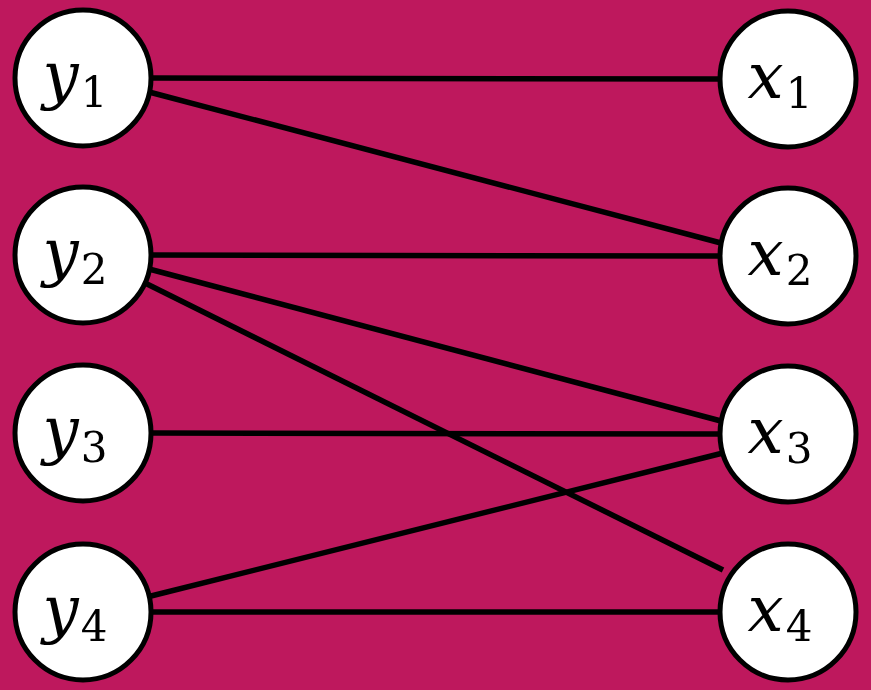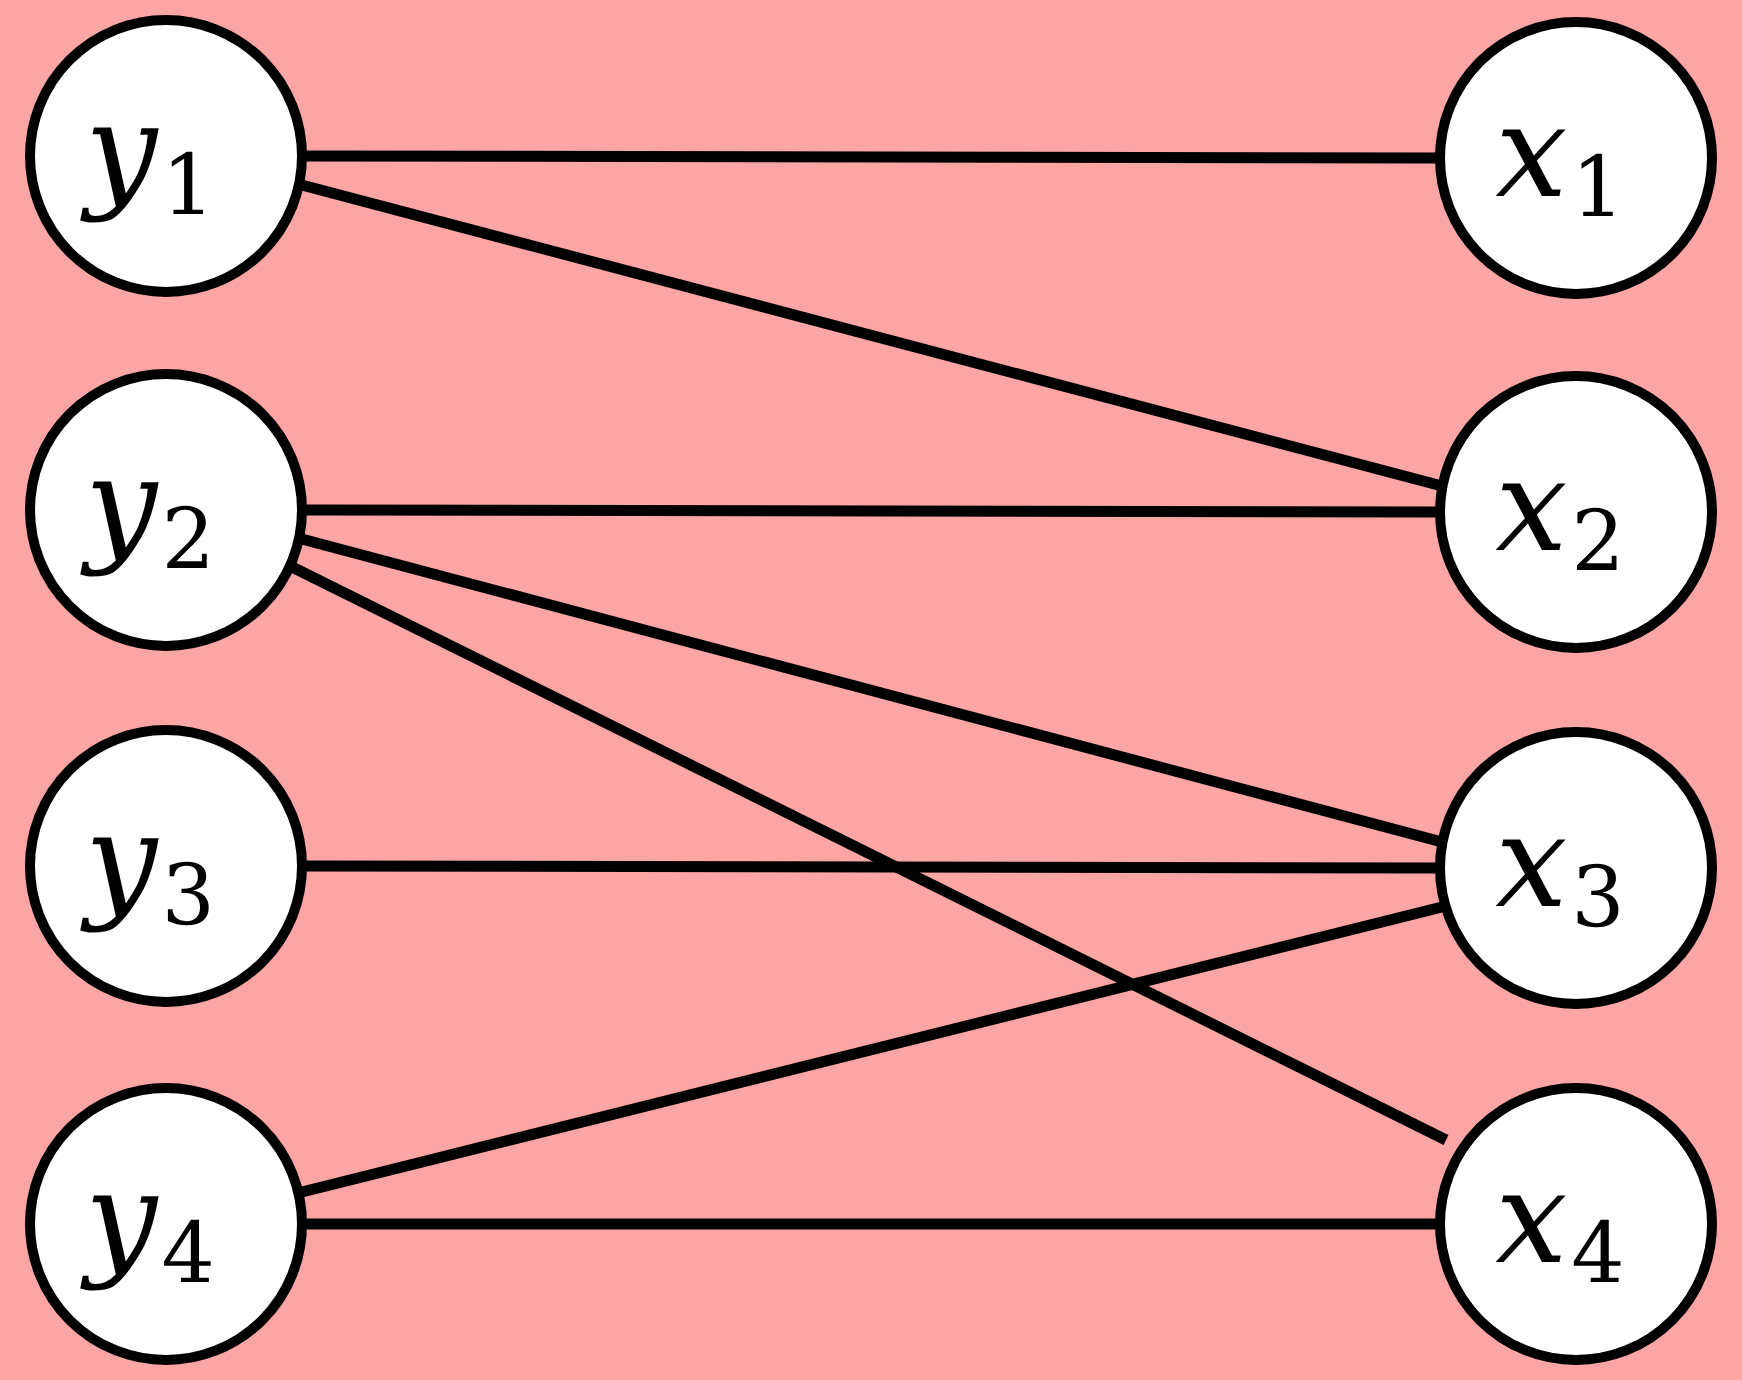--- a/index.html
+++ b/index.html
@@ -11,21 +11,21 @@
   body {
     width: 871px;
     height: 690px;
     overflow: hidden;
     font-family: "Liberation Serif", serif;
   }
   #graph-stage {
     position: relative;
     width: 871px;
     height: 690px;
-    background: #fca5a5;
+    background: #be185d;
   }
   #graph-svg {
     position: absolute;
     left: 0;
     top: 0;
     width: 871px;
     height: 690px;
     display: block;
   }
   .edge-line {

